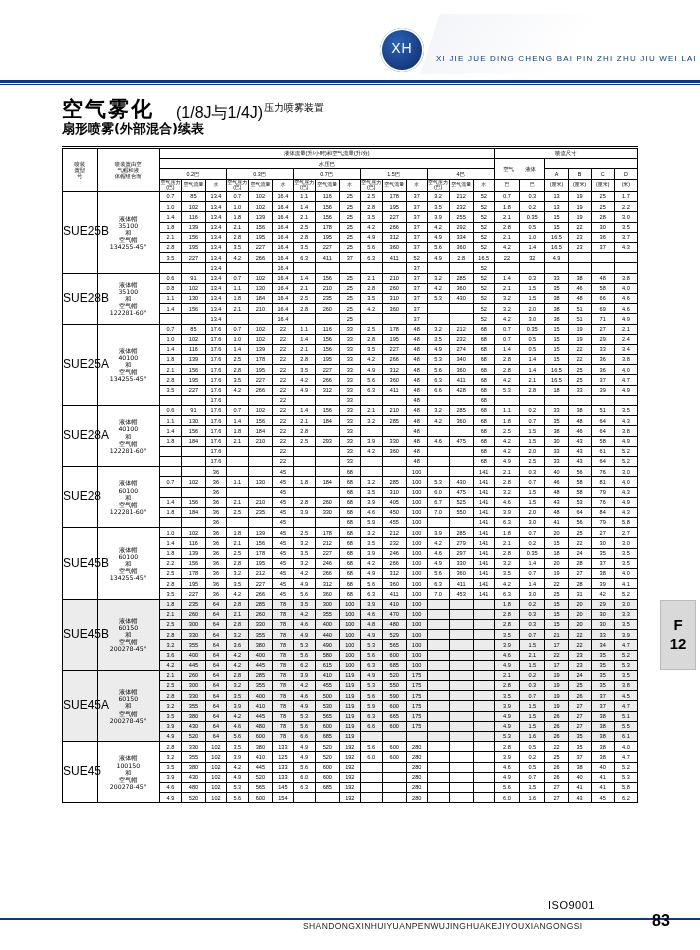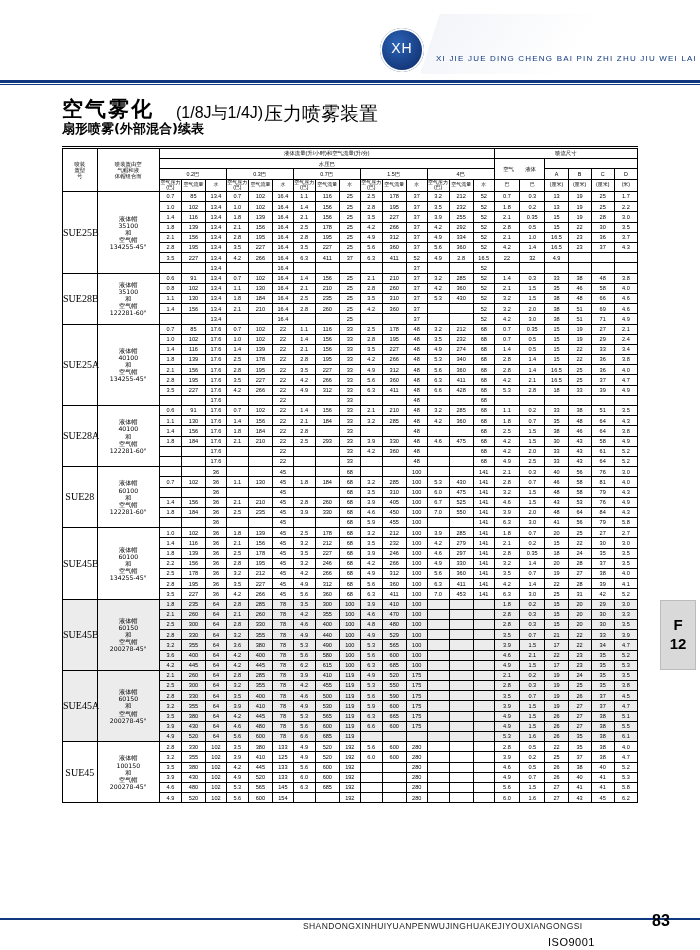--- a/index.html
+++ b/index.html
@@ -49,21 +49,21 @@
   
   .title1{
     position:absolute;left:62px;top:95px;
     font-size:21px;font-weight:bold;letter-spacing:2px;
     font-family:"DejaVu Sans", sans-serif;
   }
   .title1-sub{
     position:absolute;left:176px;top:103px;font-size:16px;
   }
   .title1-sub2{
-    position:absolute;left:264px;top:101px;font-size:19px;
+    position:absolute;left:264px;top:101px;font-size:10px;
   }
   .title2{
     position:absolute;left:62px;top:120px;font-size:13px;font-weight:bold;
     font-family:"DejaVu Sans", sans-serif;
   }
   .title-rule{
     position:absolute;left:62px;top:146px;width:576px;height:1px;background:#000;
   }
   
   .tbl-wrap{
@@ -79,37 +79,37 @@
   table.main td, table.main th{
     border:0.5px solid #000;
     padding:0;
     text-align:center;
     vertical-align:middle;
     line-height:1.15;
     height:9.2px;
     font-weight:normal;
   }
   .hdr-cell{background:#ffffff;font-size:5.4px;}
-  .model-cell{font-size:10px;font-weight:bold;font-family:Liberation Serif, serif;}
+  .model-cell{font-size:12px;font-weight:bold;}
   .desc-cell{font-size:6.2px;line-height:1.5;font-family:"DejaVu Sans",sans-serif;}
   .rowshade td{background:#ececec;}
   .small{font-size:5.0px;}
   
   .side-tab{
     position:absolute;left:660px;top:600px;width:34px;height:68px;
     background:#d9d9d9;border:1px solid #bcbcbc;
     display:flex;flex-direction:column;align-items:center;justify-content:center;
     font-size:15px;font-weight:bold;line-height:1.25;
   }
   
   .footer-rule{
     position:absolute;left:0;top:918px;width:700px;height:2px;background:#10387e;
   }
   .foot-iso{
-    position:absolute;left:548px;top:936px;font-size:11px;letter-spacing:0.5px;
+    position:absolute;left:548px;top:899px;font-size:11px;letter-spacing:0.5px;
   }
   .foot-pinyin{
     position:absolute;left:303px;top:921px;font-size:8.5px;letter-spacing:0.4px;color:#222;
   }
   .foot-page{
     position:absolute;left:652px;top:912px;font-size:16px;font-weight:bold;
   }
 </style>
 </head>
 <body>

